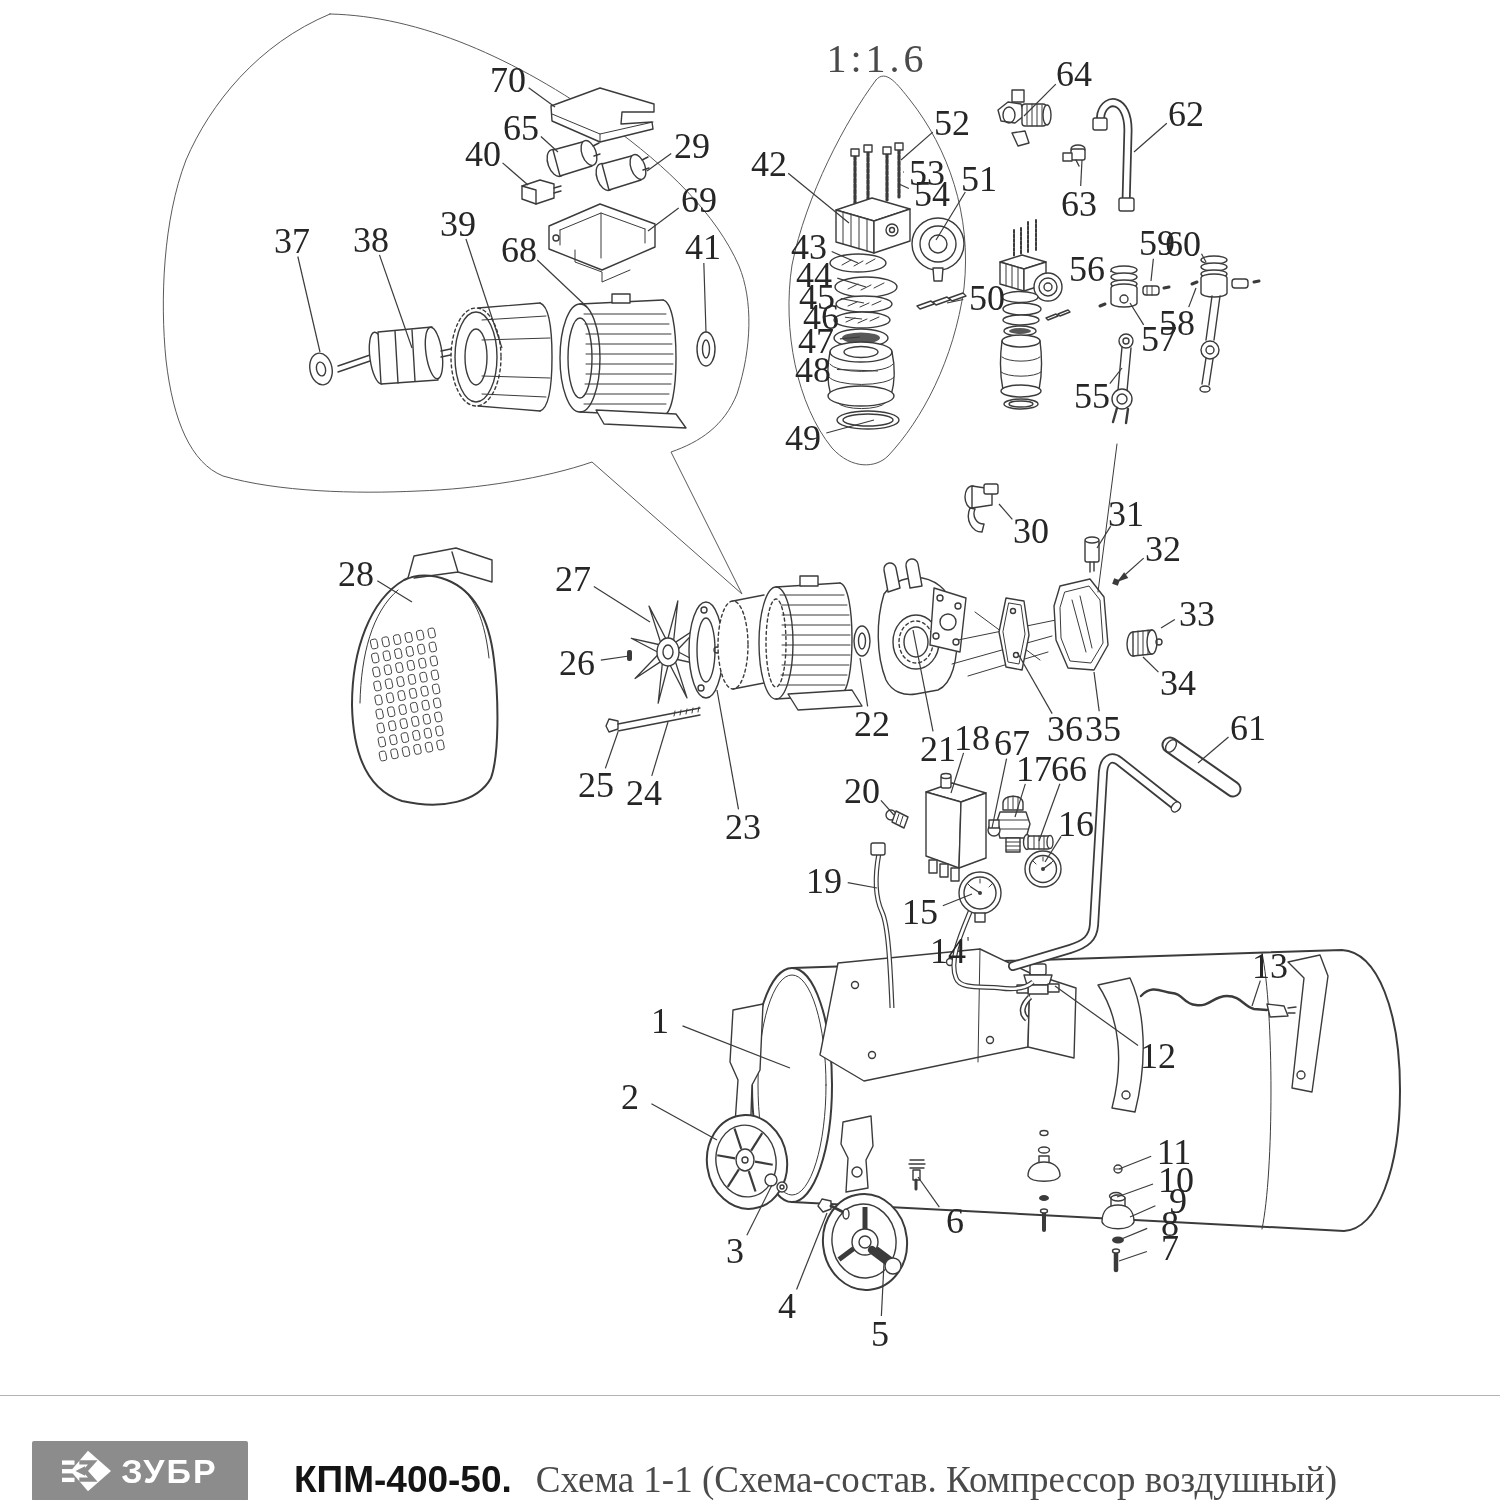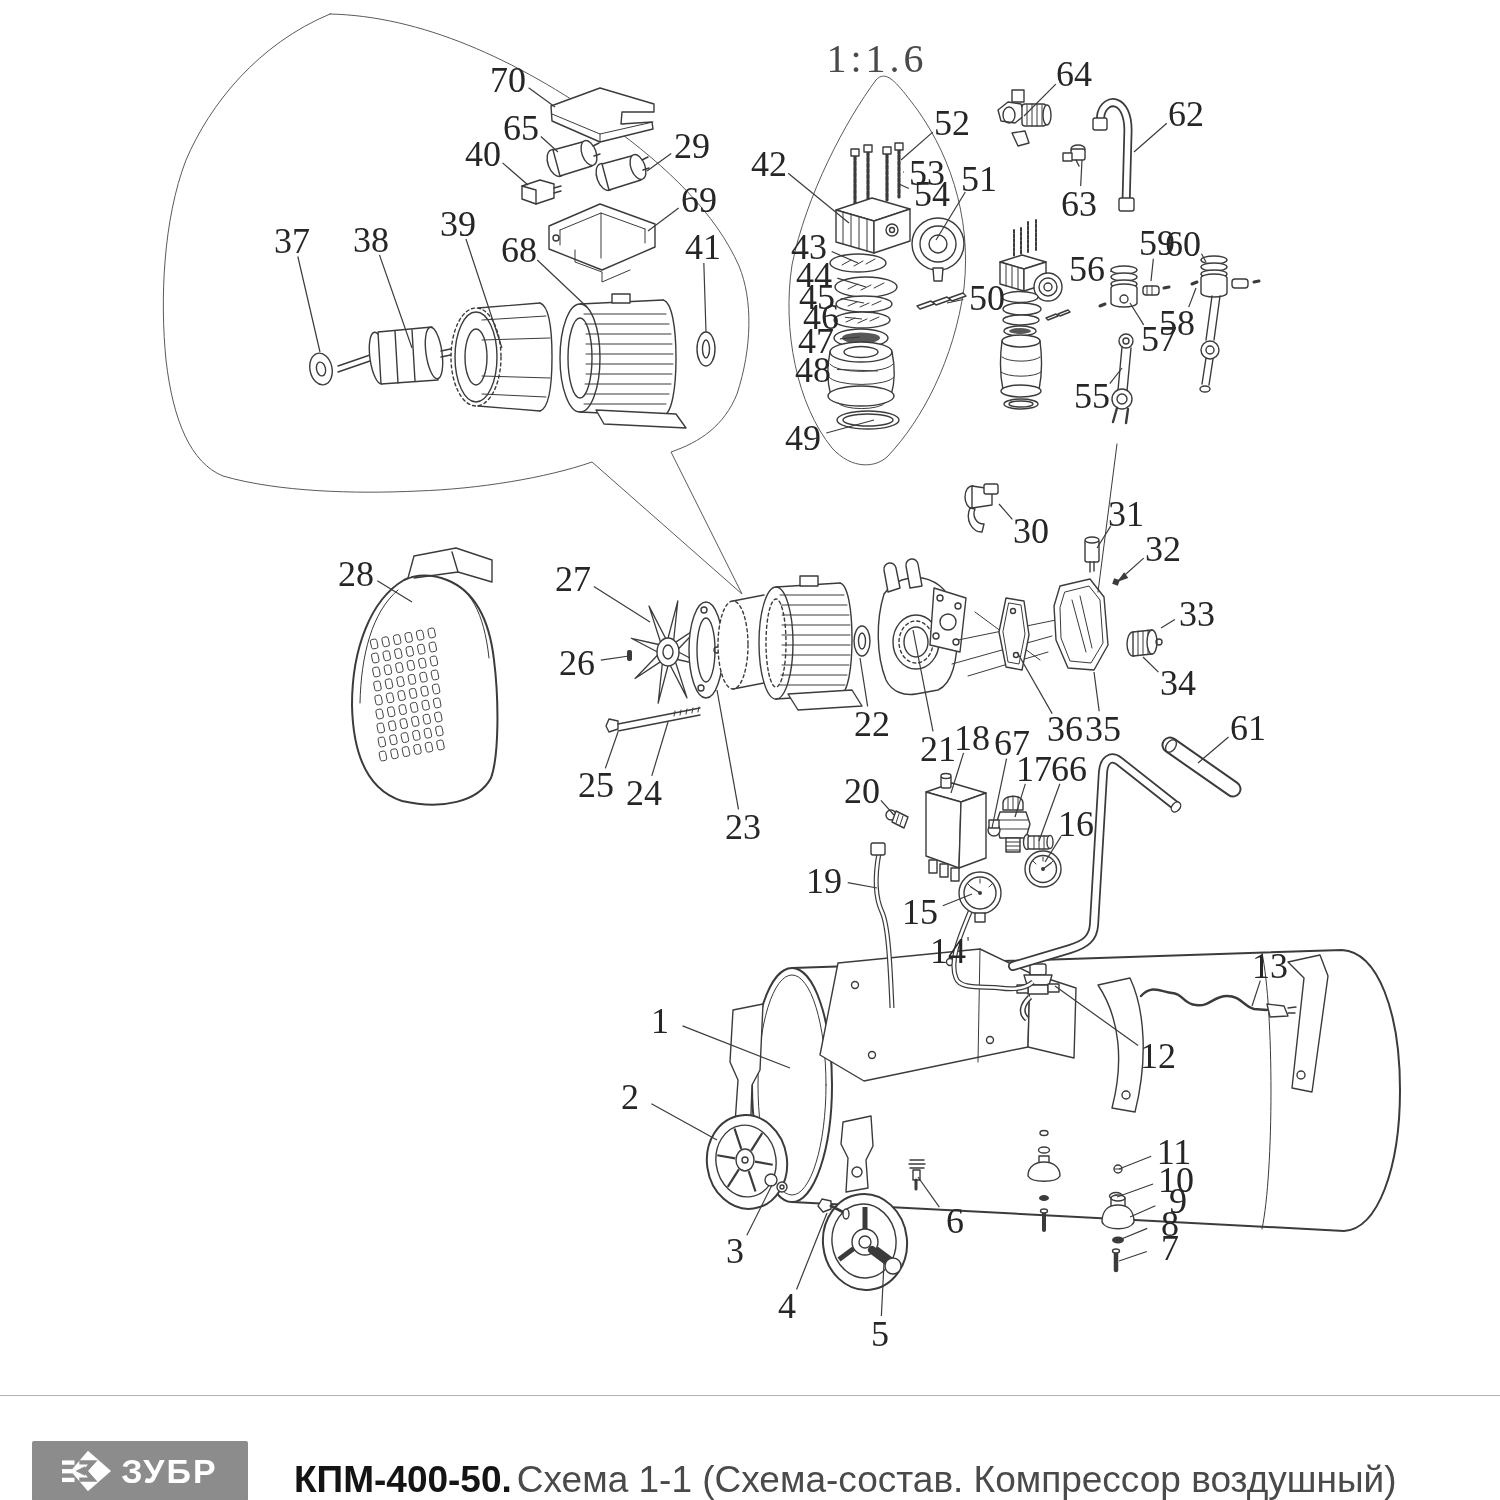--- a/index.html
+++ b/index.html
@@ -14,21 +14,21 @@
   .dash{stroke-dasharray:3 3;}
   .callout-num{font-family:"Liberation Serif","DejaVu Serif",serif;font-size:36px;fill:#262626;}
   .scale-label{font-family:"Liberation Serif","DejaVu Serif",serif;font-size:40px;fill:#4a4a4a;letter-spacing:4px;}
   .footer{position:absolute;left:0;top:1395px;width:1500px;height:105px;border-top:1px solid #b3b3b3;
           display:flex;align-items:flex-end;}
   .logo{margin-left:32px;width:216px;height:60px;border-radius:2px;display:flex;align-items:center;
         justify-content:center;gap:9px;flex:none;}
   .brand-name{color:#fff;font-weight:800;font-size:34px;letter-spacing:2px;}
   .titleline{margin-left:46px;white-space:nowrap;font-size:37px;}
   .model{font-weight:700;color:#141414;margin-top:20px;}
-  .subtitle{font-weight:400;color:#4a4a4a;margin-left:5px;}
+  .subtitle{font-weight:400;color:#4a4a4a;margin-left:24px;font-family:Liberation Serif, serif;}
 </style>
 </head>
 <body>
 
 <div class="page">
 
 <svg width="1500" height="1395" viewBox="0 0 1500 1395">
 
   <g>
     <path class="s thin" style="stroke:#5a5a5a" d="M330,14 C420,16 515,58 608,124 C668,167 716,214 739,266 C753,300 752,348 737,394

